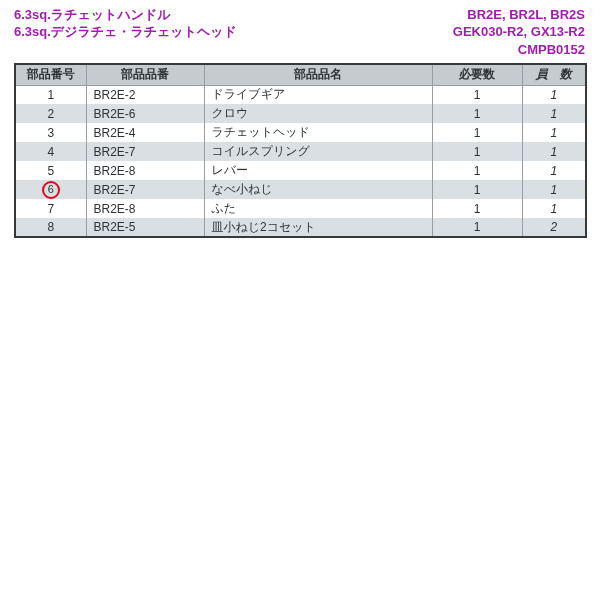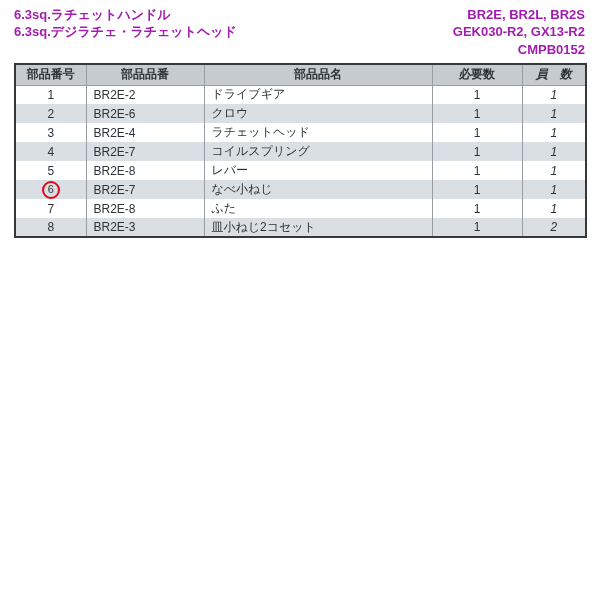--- a/index.html
+++ b/index.html
@@ -180,21 +180,21 @@
         </tr>
         <tr>
           <td class="center">7</td>
           <td>BR2E-8</td>
           <td>ふた</td>
           <td class="center">1</td>
           <td class="center">1</td>
         </tr>
         <tr class="alt">
           <td class="center">8</td>
-          <td>BR2E-3</td>
+          <td>BR2E-5</td>
           <td>皿小ねじ2コセット</td>
           <td class="center">1</td>
           <td class="center">2</td>
         </tr>
       </tbody>
   </table>
 
 </div>
 
 </body></html>

